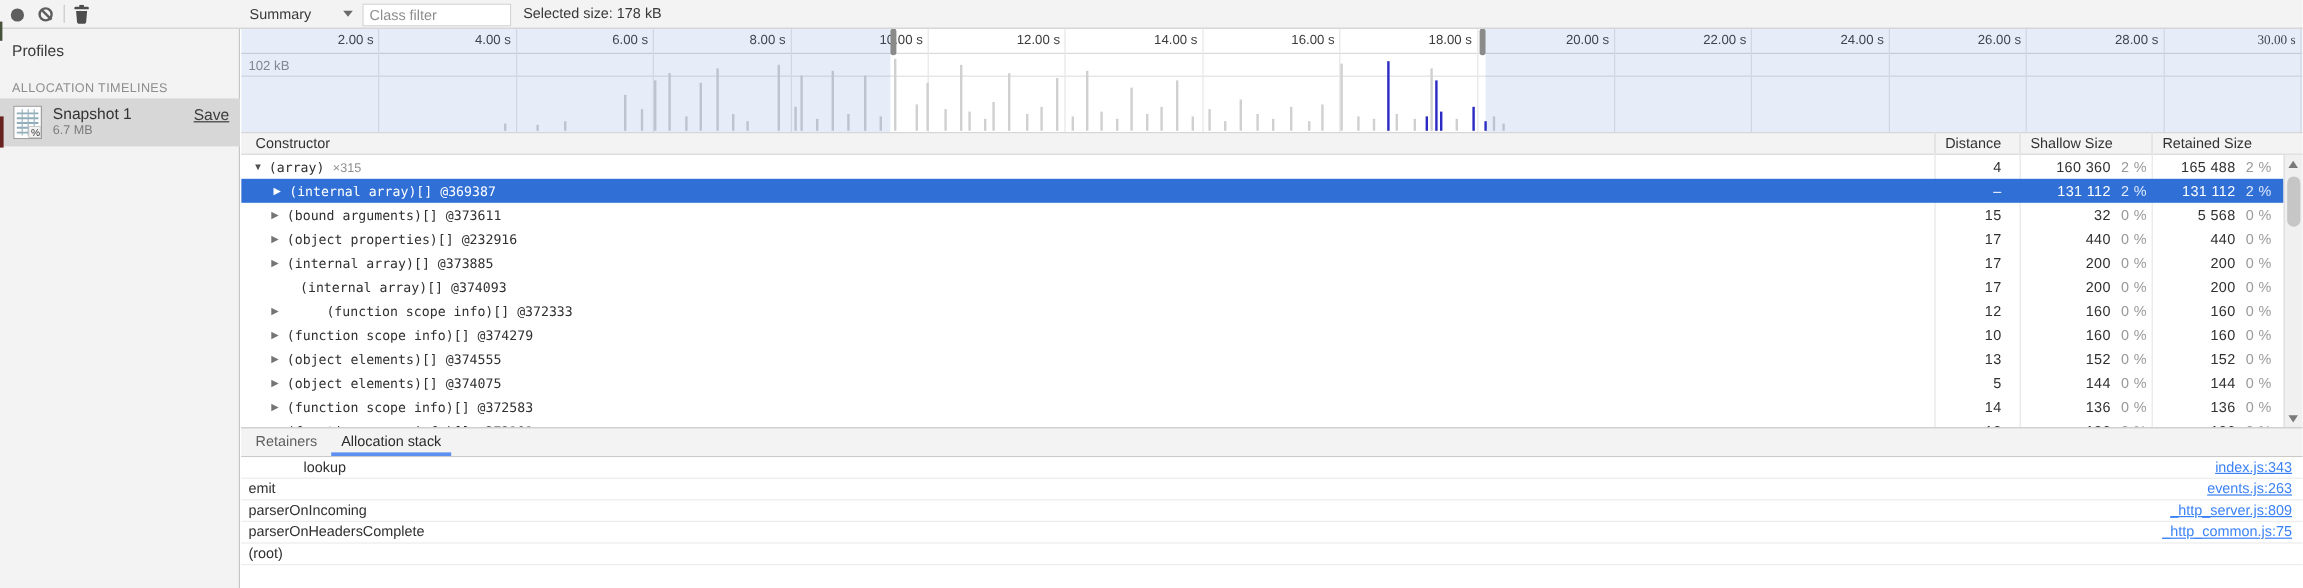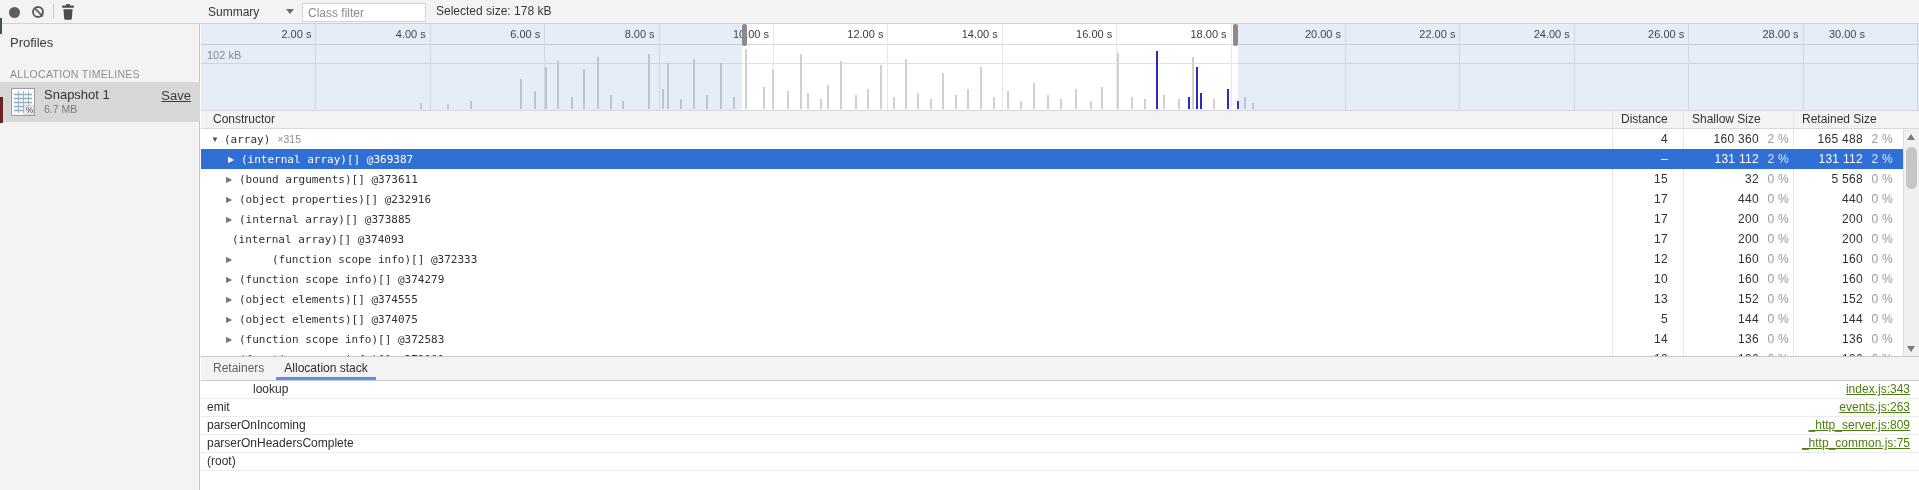--- a/index.html
+++ b/index.html
@@ -93,21 +93,21 @@
            display:flex;align-items:stretch;padding-left:2px;}
   .tab{padding:0 10px;line-height:22px;color:#5f5f5f;position:relative;cursor:pointer;}
   .tab.active{color:#2a2a2a;}
   .tab.active::after{content:"";position:absolute;left:2px;right:2px;bottom:0;height:3px;
            background:var(--tab-underline,#5b8ff0);}
 
   
   .stack{position:absolute;left:0;top:357px;width:1718px;height:109px;background:#fff;}
   .frame{position:relative;height:17px;line-height:17px;border-bottom:1px solid #ececec;padding-left:6px;}
   .fname{color:#2f2f2f;}
-  .frame-link{position:absolute;right:9px;top:0;color:#4d7c0f;text-decoration:underline;cursor:pointer;}
+  .frame-link{position:absolute;right:9px;top:0;color:#3b82f6;text-decoration:underline;cursor:pointer;}
 </style>
 </head>
 <body>
 
 <div class="app">
 
   <div class="toolbar">
     <div class="record-btn" title=""></div>
     <div class="clear-btn"></div>
     <div class="tb-sep"></div>
@@ -177,21 +177,21 @@
         <div class="tick-label" style="left: 1026px;">20.00 s</div>
         <div class="gridline" style="left: 1258.4px;"></div>
         <div class="tick-label" style="left: 1140.4px;">22.00 s</div>
         <div class="gridline" style="left: 1372.8px;"></div>
         <div class="tick-label" style="left: 1254.8px;">24.00 s</div>
         <div class="gridline" style="left: 1487.2px;"></div>
         <div class="tick-label" style="left: 1369.2px;">26.00 s</div>
         <div class="gridline" style="left: 1601.6px;"></div>
         <div class="tick-label" style="left: 1483.6px;">28.00 s</div>
         <div class="gridline" style="left: 1716px;"></div>
-        <div class="tick-label" style="left: 1550px;">30.00 s</div>
+        <div class="tick-label" style="left: 1598px; font-family: Liberation Serif, serif;">30.00 s</div>
         <div class="bar" style="left: 219px; height: 6px; top: 79px;"></div>
         <div class="bar" style="left: 246px; height: 5px; top: 80px;"></div>
         <div class="bar" style="left: 269px; height: 8px; top: 77px;"></div>
         <div class="bar" style="left: 319px; height: 30px; top: 55px;"></div>
         <div class="bar" style="left: 333px; height: 18px; top: 67px;"></div>
         <div class="bar" style="left: 344px; height: 42px; top: 43px;"></div>
         <div class="bar" style="left: 356px; height: 48px; top: 37px;"></div>
         <div class="bar" style="left: 370px; height: 12px; top: 73px;"></div>
         <div class="bar" style="left: 382px; height: 40px; top: 45px;"></div>
         <div class="bar" style="left: 396px; height: 52px; top: 33px;"></div>
@@ -302,21 +302,21 @@
         </div>
         <div class="row" style="top: 80px;">
           <div class="ccell" style="padding-left: 25px;"><div class="exp exp-collapsed"></div><div class="mono" style="display: inline;">(internal array)[] @373885</div></div>
           <div class="dist">17</div>
           <div class="num s-num">200</div>
           <div class="pct s-pct">0 %</div>
           <div class="num r-num">200</div>
           <div class="pct r-pct">0 %</div>
         </div>
         <div class="row" style="top: 100px;">
-          <div class="ccell" style="padding-left: 18px;"><div class="exp"></div><div class="mono" style="display: inline;">(internal array)[] @374093</div></div>
+          <div class="ccell" style="padding-left: 36px;"><div class="exp"></div><div class="mono" style="display: inline;">(internal array)[] @374093</div></div>
           <div class="dist">17</div>
           <div class="num s-num">200</div>
           <div class="pct s-pct">0 %</div>
           <div class="num r-num">200</div>
           <div class="pct r-pct">0 %</div>
         </div>
         <div class="row" style="top: 120px;">
           <div class="ccell" style="padding-left: 25px;"><div class="exp exp-collapsed"></div><div class="mono" style="display: inline; margin-left: 33px;">(function scope info)[] @372333</div></div>
           <div class="dist">12</div>
           <div class="num s-num">160</div>

